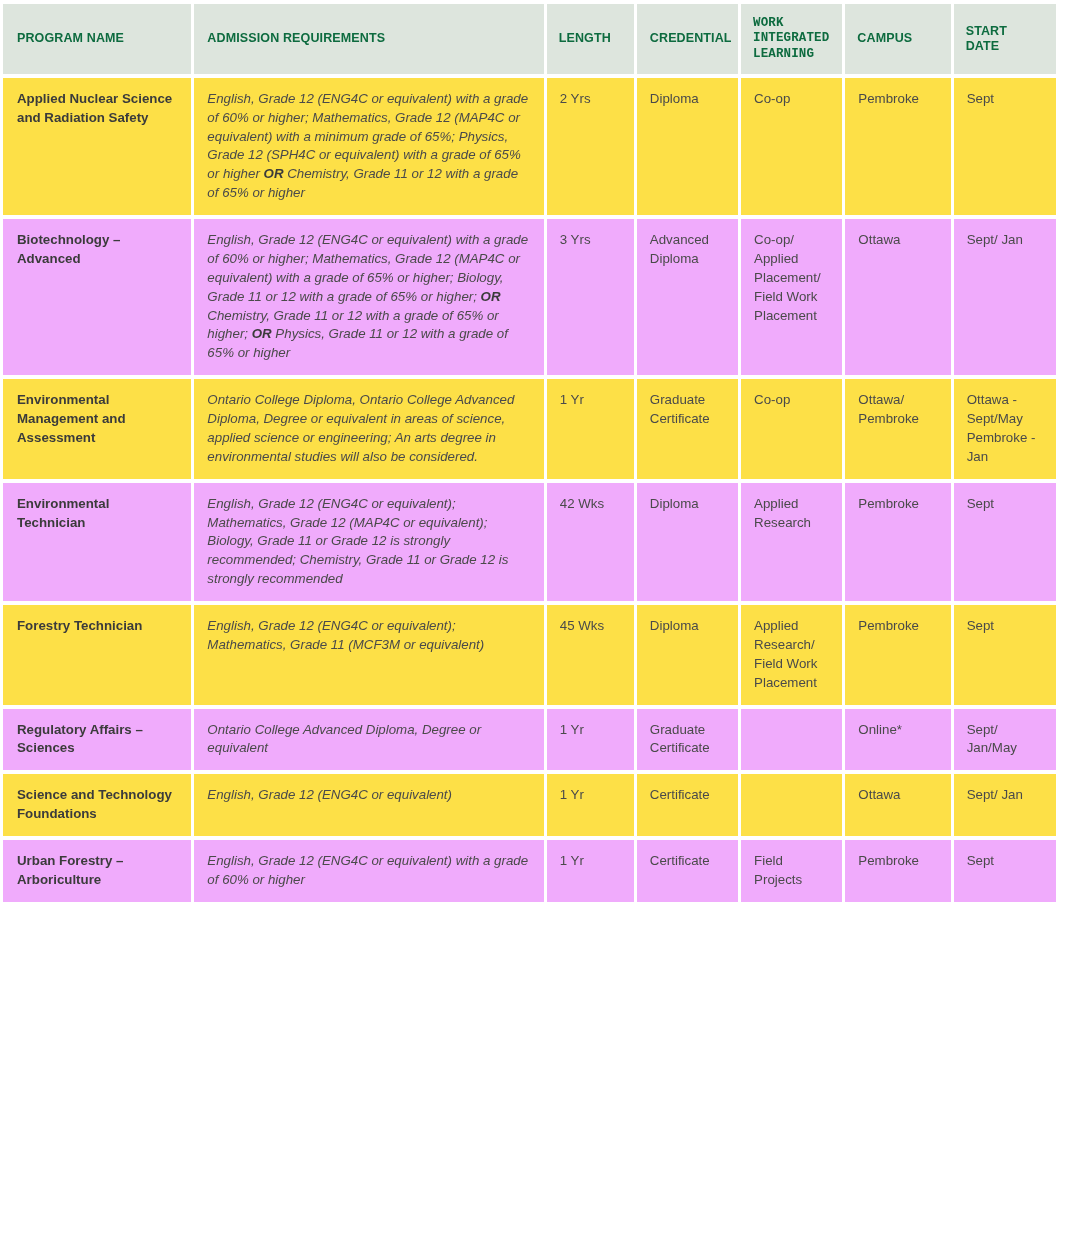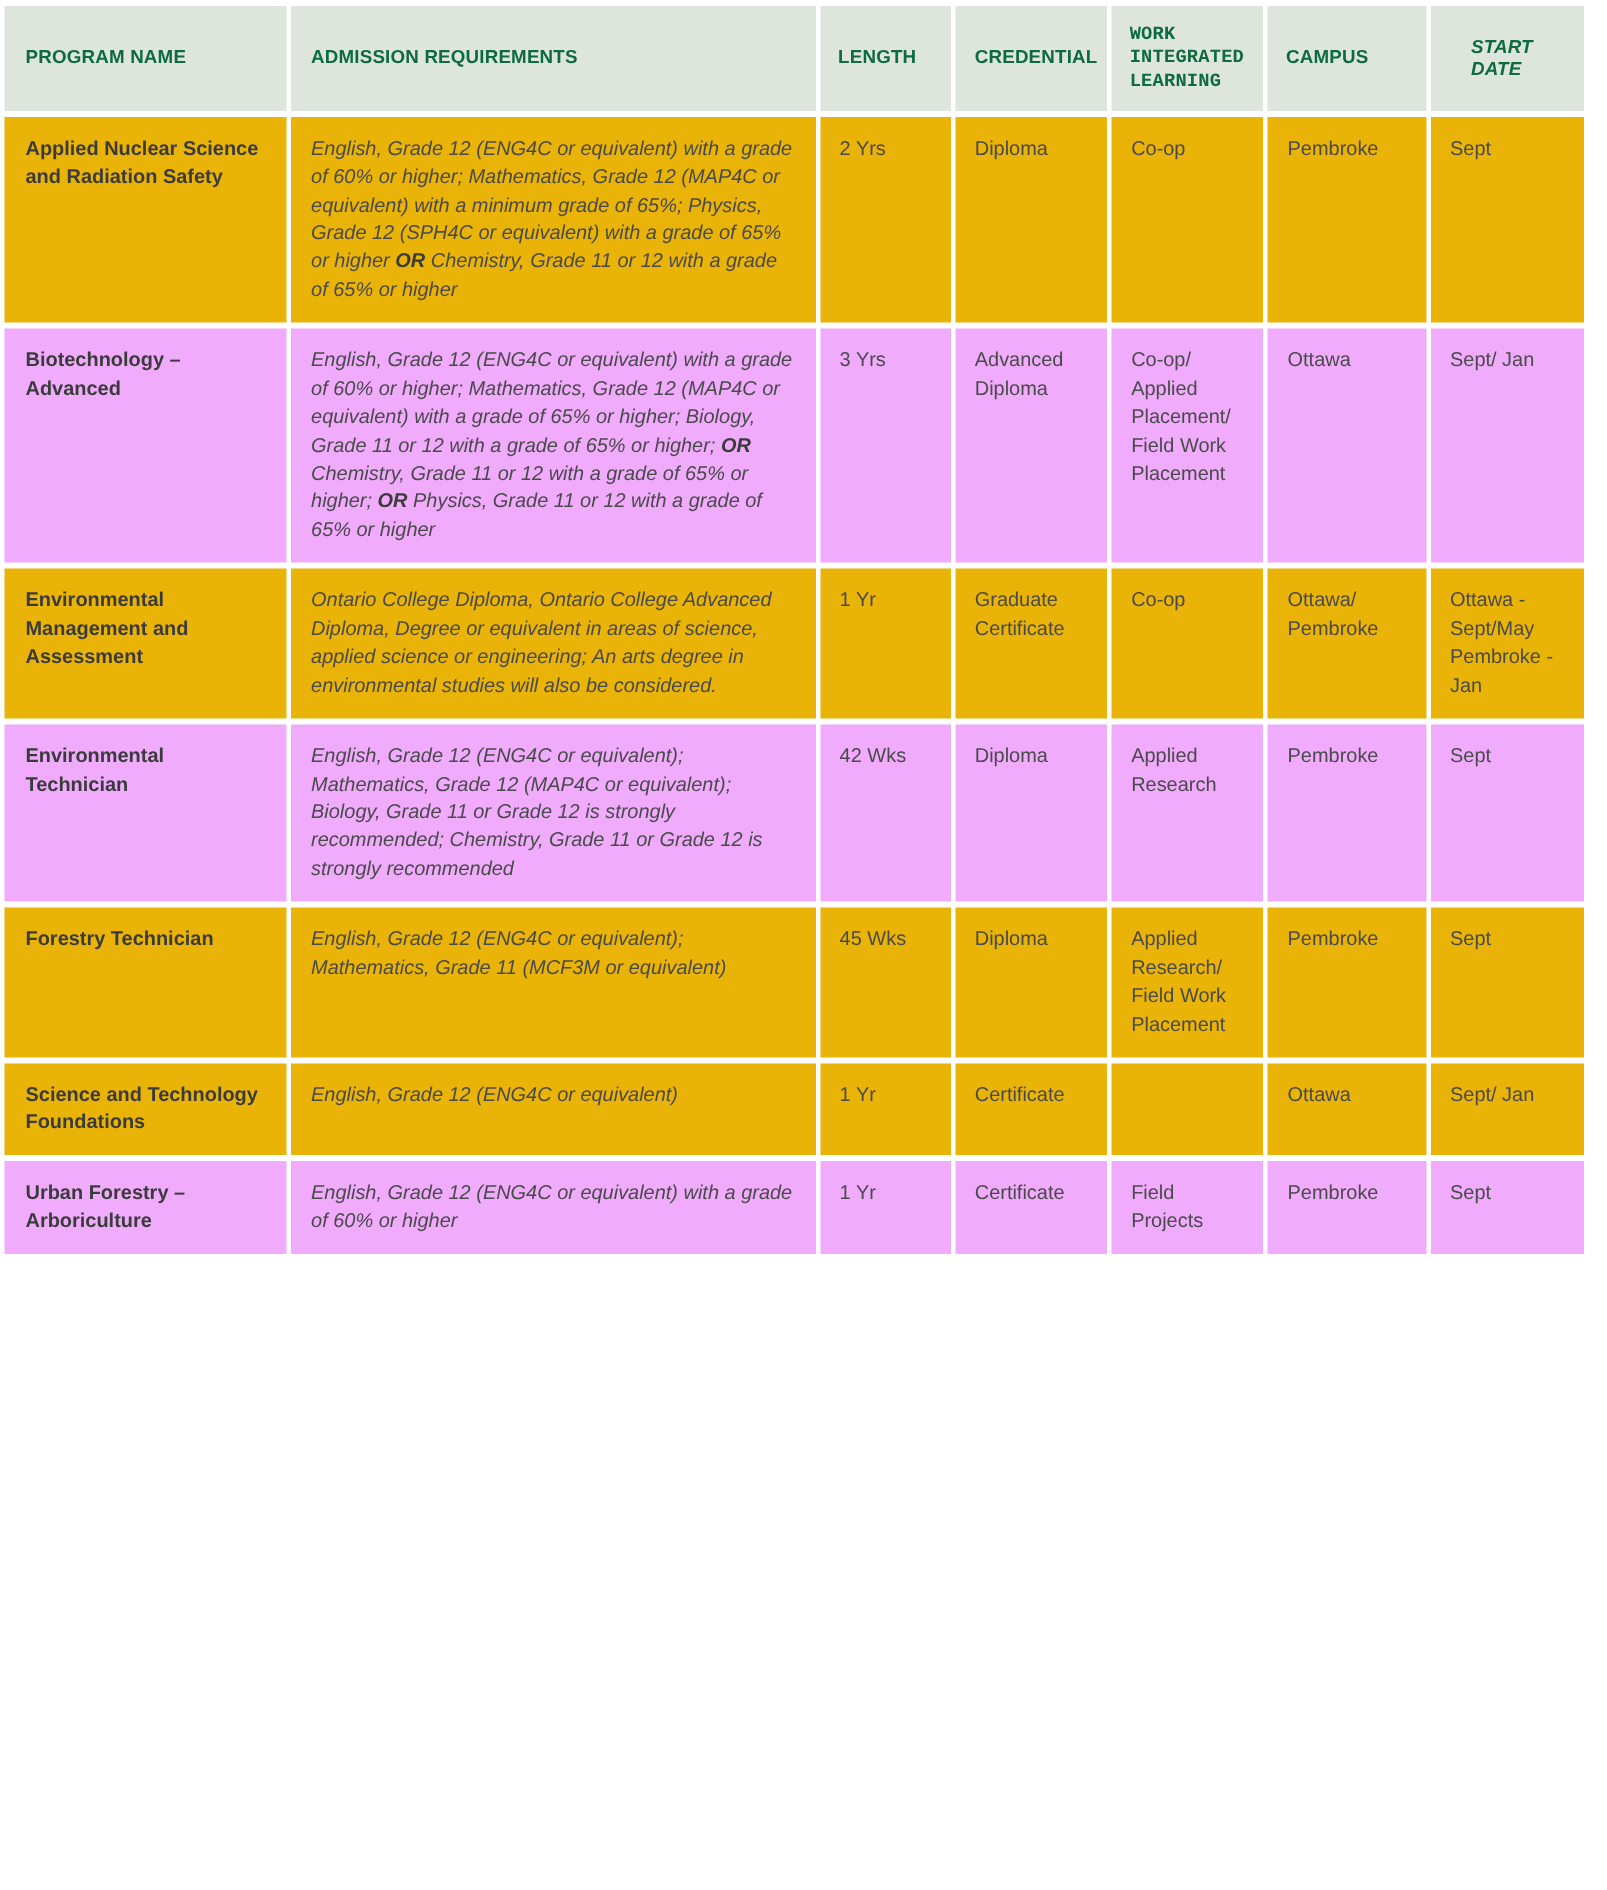--- a/index.html
+++ b/index.html
@@ -48,30 +48,30 @@
     padding: 12px 12px 12px 13px;
     height: 56px;
     line-height: 1.22;
     box-sizing: border-box;
   }
   thead th.h-program   { padding-left: 14px; }
   thead th.h-length    { padding-left: 12px; }
   thead th.h-cred      { padding-left: 13px; }
   thead th.h-wil       { padding-left: 12px; font-family: Liberation Mono, monospace; }
   thead th.h-campus    { padding-left: 12px; }
-  thead th.h-start     { padding-left: 27px; font-style: italic; }
+  thead th.h-start     { padding-left: 12px; }
 
   tbody td {
     vertical-align: top;
     font-size: 13.3px;
     line-height: 1.42;
     padding: 12px 12px 12px 13px;
     box-sizing: border-box;
     color: #3f3f3f;
-    background: #eab308;
+    background: #fde047;
   }
   tbody tr.shaded td {
     background: #f0abfc;
   }
 
   td.program-name {
     font-weight: bold;
     color: #3b3b3b;
     padding-left: 14px;
   }
@@ -154,20 +154,29 @@
         </tr>
         <tr>
           <td class="program-name">Forestry Technician</td>
           <td class="admission">English, Grade 12 (ENG4C or equivalent); Mathematics, Grade 11 (MCF3M or equivalent)</td>
           <td class="length">45 Wks</td>
           <td class="credential">Diploma</td>
           <td class="wil">Applied Research/ Field Work Placement</td>
           <td class="campus">Pembroke</td>
           <td class="start">Sept</td>
         </tr>
+        <tr class="shaded">
+          <td class="program-name">Regulatory Affairs – Sciences</td>
+          <td class="admission">Ontario College Advanced Diploma, Degree or equivalent</td>
+          <td class="length">1 Yr</td>
+          <td class="credential">Graduate Certificate</td>
+          <td class="wil"></td>
+          <td class="campus">Online*</td>
+          <td class="start">Sept/ Jan/May</td>
+        </tr>
         <tr>
           <td class="program-name">Science and Technology Foundations</td>
           <td class="admission">English, Grade 12 (ENG4C or equivalent)</td>
           <td class="length">1 Yr</td>
           <td class="credential">Certificate</td>
           <td class="wil"></td>
           <td class="campus">Ottawa</td>
           <td class="start">Sept/ Jan</td>
         </tr>
         <tr class="shaded">

